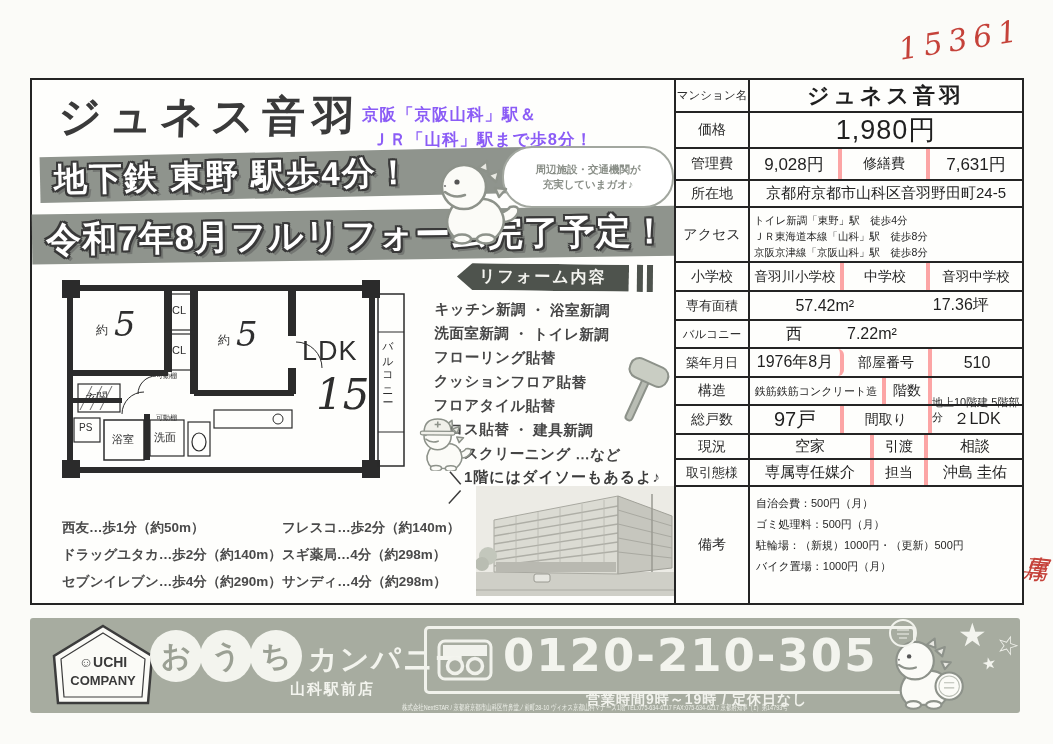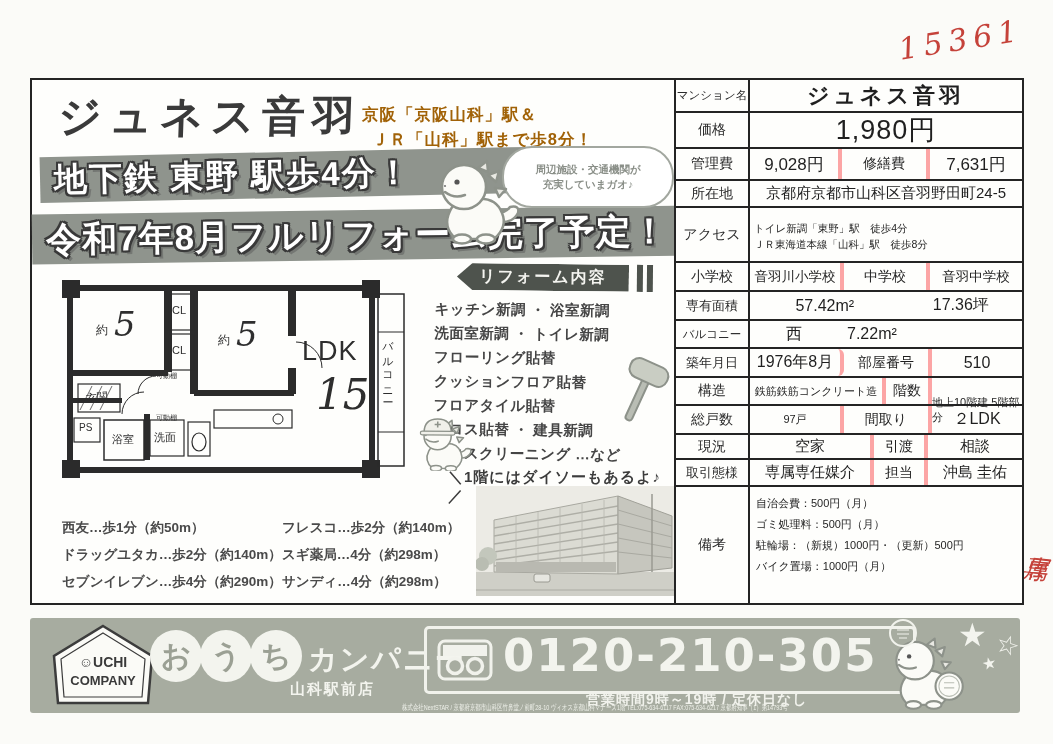--- a/index.html
+++ b/index.html
@@ -9,21 +9,21 @@
     font-family:"Liberation Sans",sans-serif;
   }
   
   .sheet{position:absolute;left:30px;top:78px;width:990px;height:523px;
     border:2px solid #242424;background:#fefefc;}
   .left-panel{position:absolute;left:0;top:0;width:644px;height:100%;}
   
   .ptitle{position:absolute;left:26px;top:8px;font-size:43px;font-weight:bold;
     letter-spacing:7px;color:#3a3a3a;transform:skewX(-2deg);}
   .subtitle{position:absolute;left:330px;top:22px;font-size:16.5px;font-weight:bold;
-    color:#a16207;line-height:25px;letter-spacing:1px;}
+    color:#8b5cf6;line-height:25px;letter-spacing:1px;}
   .subtitle .l2{margin-left:10px;}
   
   .banner{position:absolute;background:#8f948d;display:flex;align-items:center;
     padding-left:14px;}
   .banner .btxt{color:#fff;font-weight:bold;white-space:nowrap;
     text-shadow:2px 0 0 #3a3a3a,-2px 0 0 #3a3a3a,0 2px 0 #3a3a3a,0 -2px 0 #3a3a3a,
       2px 2px 0 #3a3a3a,-2px -2px 0 #3a3a3a,2px -2px 0 #3a3a3a,-2px 2px 0 #3a3a3a,
       4px 4px 0 rgba(90,90,90,.5);}
   .banner1{left:8px;top:72px;width:475px;height:46px;transform:rotate(-1.2deg);}
   .banner1 .btxt{font-size:33px;letter-spacing:2px;}
@@ -313,20 +313,21 @@
       <div class="tlabel">所在地</div>
       <div class="tcell" style="flex:1;font-size:15px;white-space:nowrap;">京都府京都市山科区音羽野田町24-5</div>
     </div>
 
     <div class="trow" style="height:53px;">
       <div class="tlabel">アクセス</div>
       <div class="tcell" style="flex:1;">
         <div class="access-lines">
           <div>トイレ新調「東野」駅　徒歩4分</div>
           <div>ＪＲ東海道本線「山科」駅　徒歩8分</div>
+          <div>京阪京津線「京阪山科」駅　徒歩8分</div>
         </div>
       </div>
     </div>
 
     <div class="trow" style="height:27px;">
       <div class="tlabel">小学校</div>
       <div class="tcell bdr" style="width:90px;font-size:13.5px;">音羽川小学校</div>
       <div class="tcell bdr" style="width:82px;font-size:14px;">中学校</div>
       <div class="tcell" style="flex:1;font-size:13.5px;">音羽中学校</div>
     </div>
@@ -356,21 +357,21 @@
 
     <div class="trow" style="height:26px;">
       <div class="tlabel">構造</div>
       <div class="tcell bdr" style="width:132px;font-size:11px;">鉄筋鉄筋コンクリート造</div>
       <div class="tcell bdr" style="width:42px;font-size:14px;">階数</div>
       <div class="tcell" style="flex:1;font-size:11px;margin-top:32px;">地上10階建 5階部分</div>
     </div>
 
     <div class="trow" style="height:27px;">
       <div class="tlabel">総戸数</div>
-      <div class="tcell bdr" style="width:90px;font-size:11px;">97戸</div>
+      <div class="tcell bdr" style="width:90px;font-size:20px;">97戸</div>
       <div class="tcell bdr" style="width:84px;font-size:14px;">間取り</div>
       <div class="tcell" style="flex:1;font-size:16px;">２LDK</div>
     </div>
 
     <div class="trow" style="height:23px;">
       <div class="tlabel">現況</div>
       <div class="tcell bdr" style="width:120px;font-size:15px;">空家</div>
       <div class="tcell bdr" style="width:50px;font-size:14px;">引渡</div>
       <div class="tcell" style="flex:1;font-size:15px;">相談</div>
     </div>

